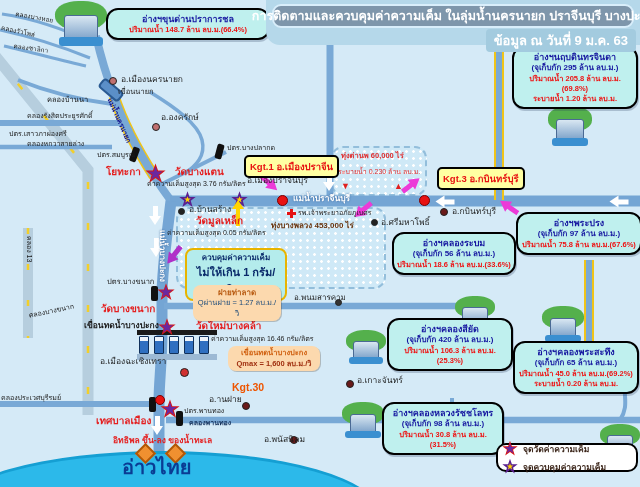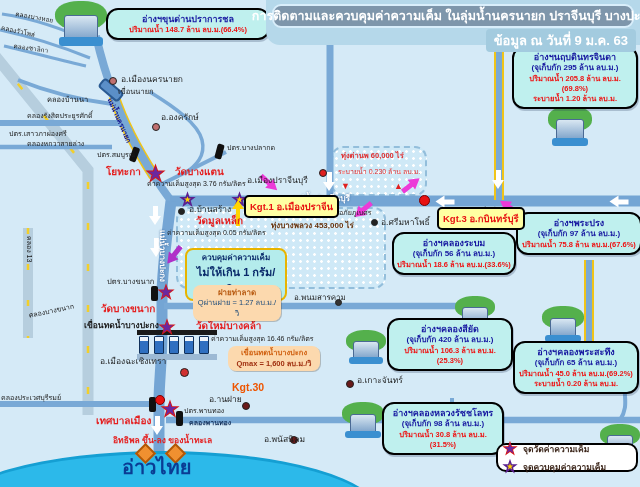--- a/index.html
+++ b/index.html
@@ -14,21 +14,21 @@
         border:3px solid #159fd3;border-radius:50%;z-index:2;}
   .lbl{position:absolute;white-space:nowrap;line-height:1.15;color:#1b1b1b;font-size:8.5px;z-index:5;}
   .b{font-weight:bold;}
   .redl{color:#e41f1f;font-weight:bold;font-size:10px;}
   .ibox{position:absolute;background:#bff0ee;border:2.5px solid #000;border-radius:12px;
         padding:3px 3px;text-align:center;z-index:6;box-shadow:1px 2px 0 rgba(40,60,90,.25);}
   .ibox .t{font-size:9px;font-weight:bold;color:#1617a0;line-height:1.35;}
   .ibox .c{font-size:8px;font-weight:bold;color:#1617a0;line-height:1.35;}
   .ibox .v{font-size:7.5px;font-weight:bold;color:#ee1212;line-height:1.35;}
   .kbox{position:absolute;background:#ffffa2;border:2px solid #000;border-radius:5px;color:#e81212;
-        font-weight:bold;font-size:9.5px;padding:2px 4px;z-index:6;white-space:nowrap;text-align:center;margin-top:40px;}
+        font-weight:bold;font-size:9.5px;padding:2px 4px;z-index:6;white-space:nowrap;text-align:center;}
   .obox{position:absolute;background:#fcd9ae;border-radius:8px;padding:2px 4px;text-align:center;z-index:6;
         box-shadow:1px 1px 0 rgba(60,40,20,.25);}
   .cbox{position:absolute;background:#b4ecec;border:2px solid #e8b400;border-radius:8px;padding:2px 5px;
         text-align:center;z-index:6;}
   .legend{position:absolute;left:496px;top:443px;width:142px;height:29px;background:#fff;border:2.5px solid #000;
           border-radius:10px;z-index:7;display:flex;flex-direction:column;justify-content:center;gap:2px;padding:2px 4px;}
   .legrow{display:flex;align-items:center;gap:5px;}
   .legrow .txt{font-size:8.5px;font-weight:bold;color:#3a2418;}
   .hdrpanel{position:absolute;left:266px;top:0;width:374px;height:45px;background:#b5d8ea;
             border-bottom-left-radius:14px;z-index:8;}

